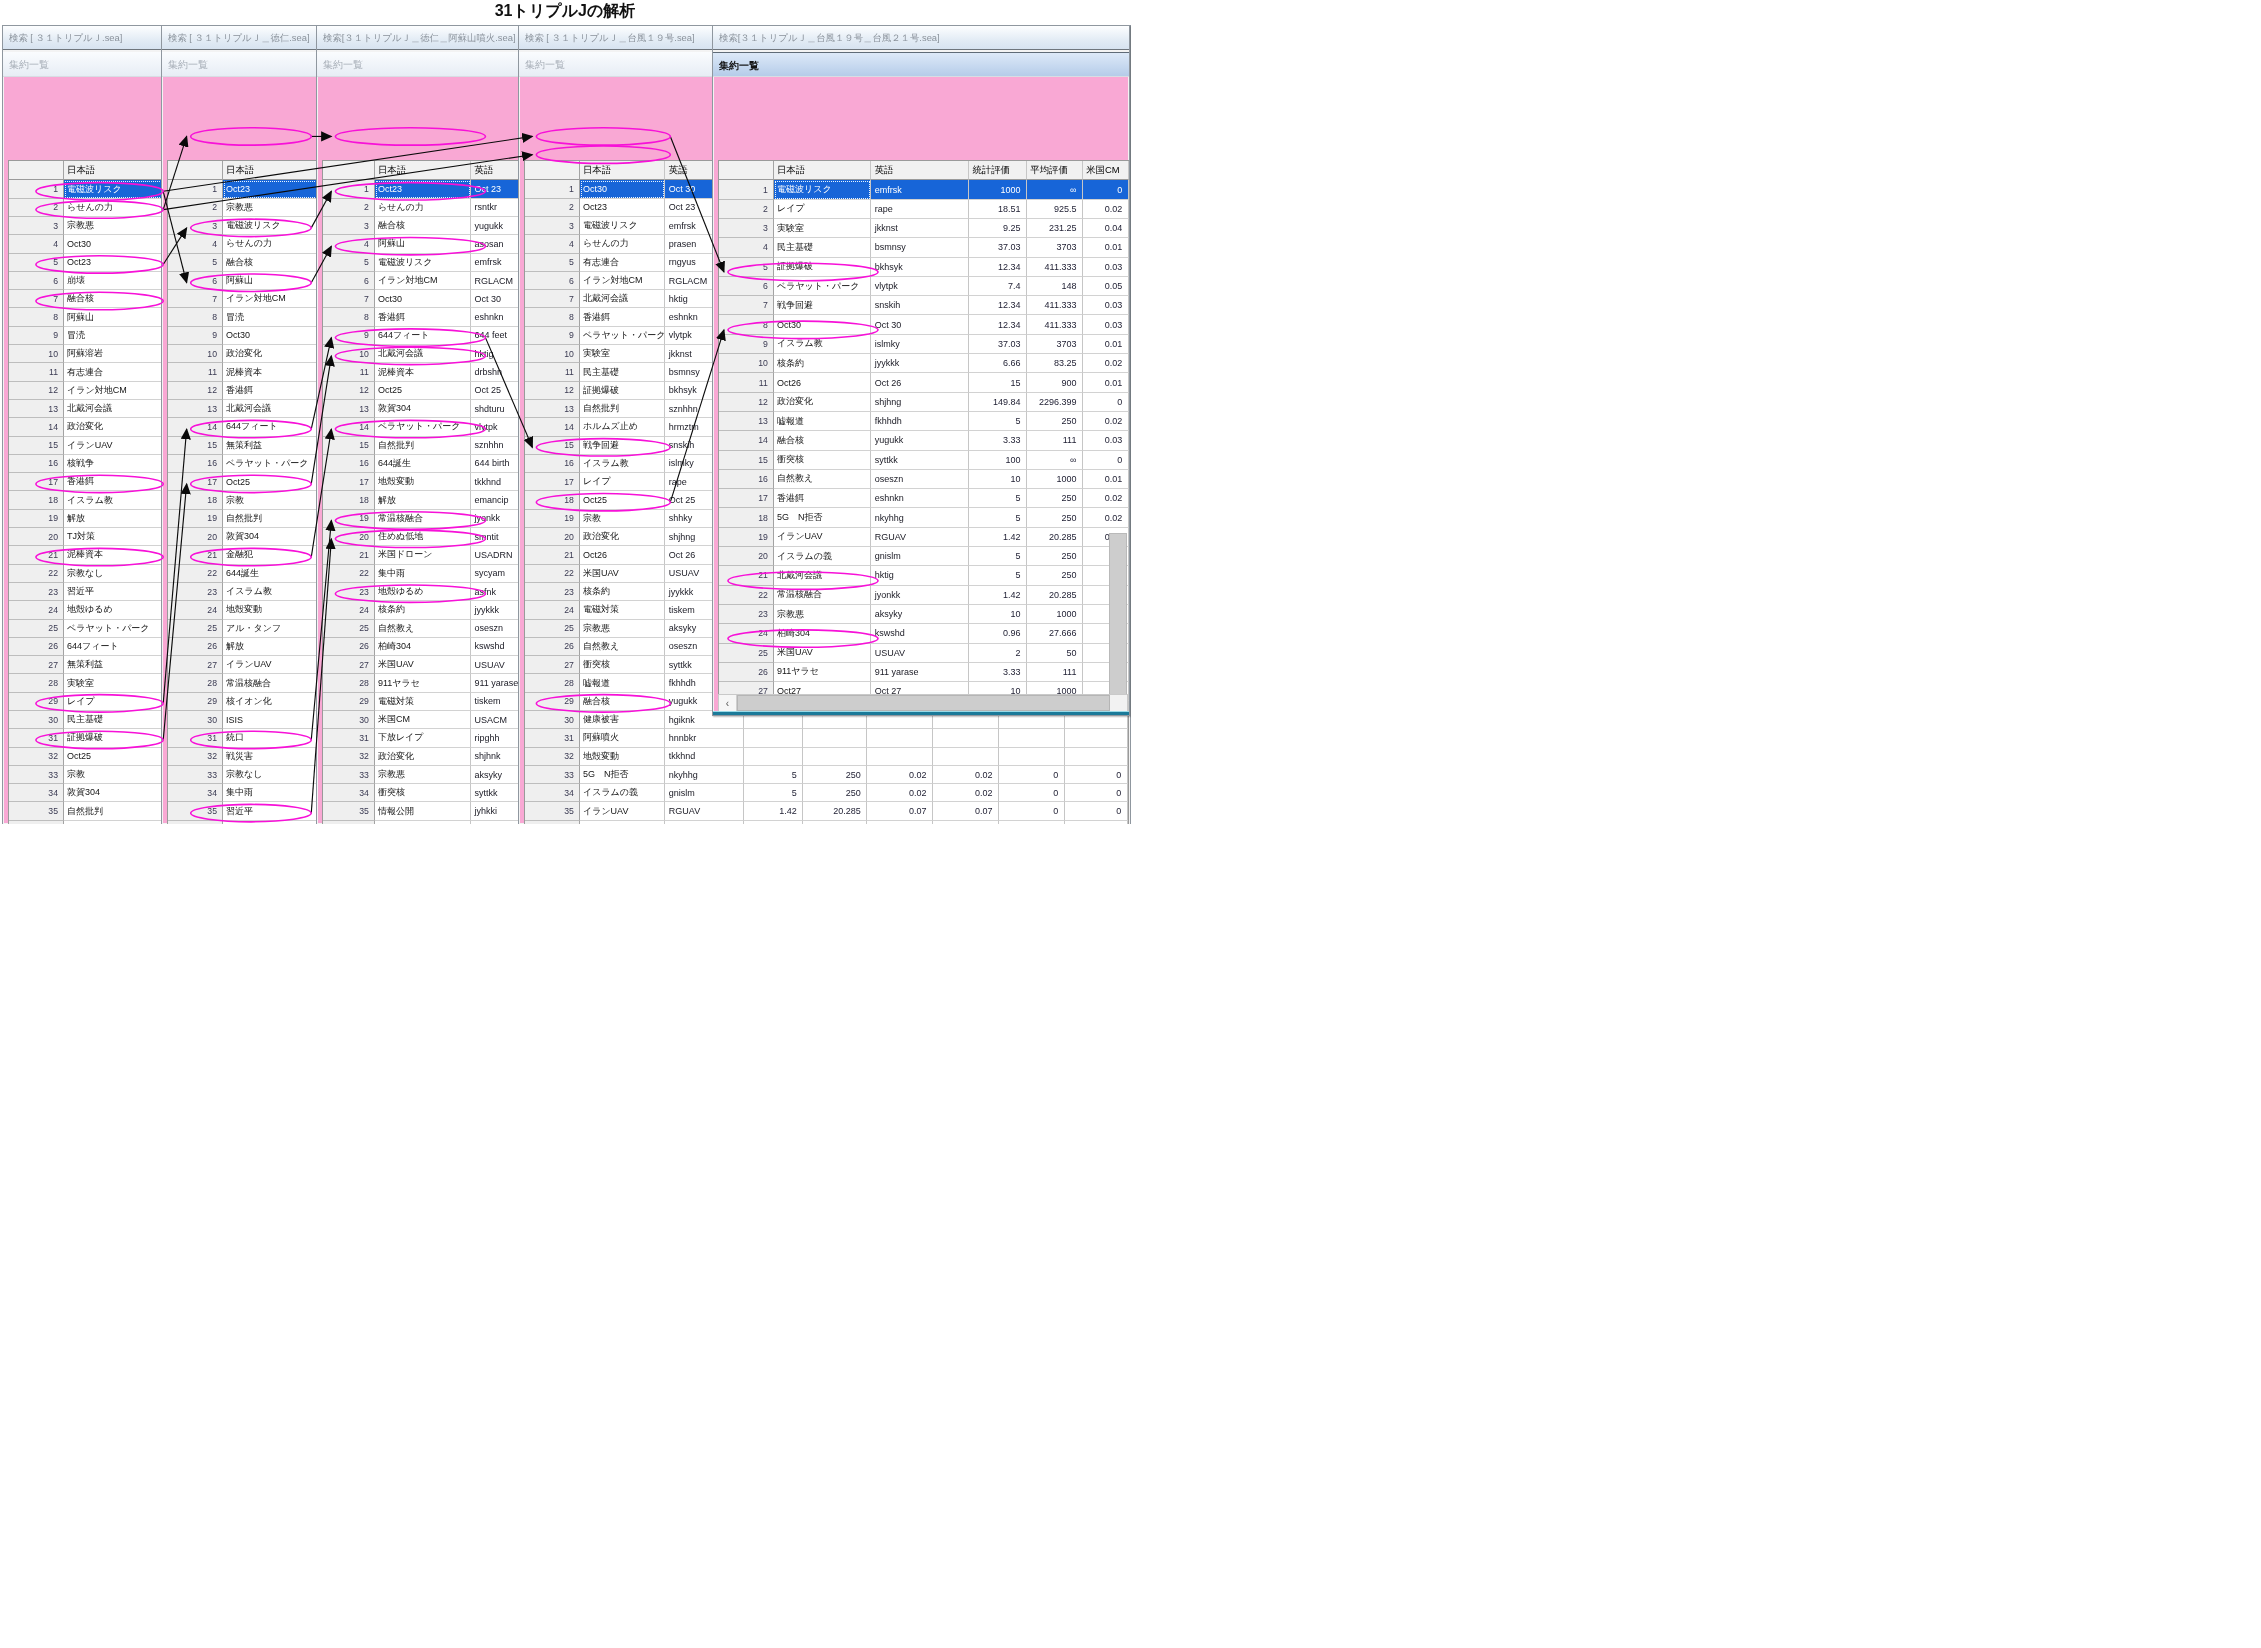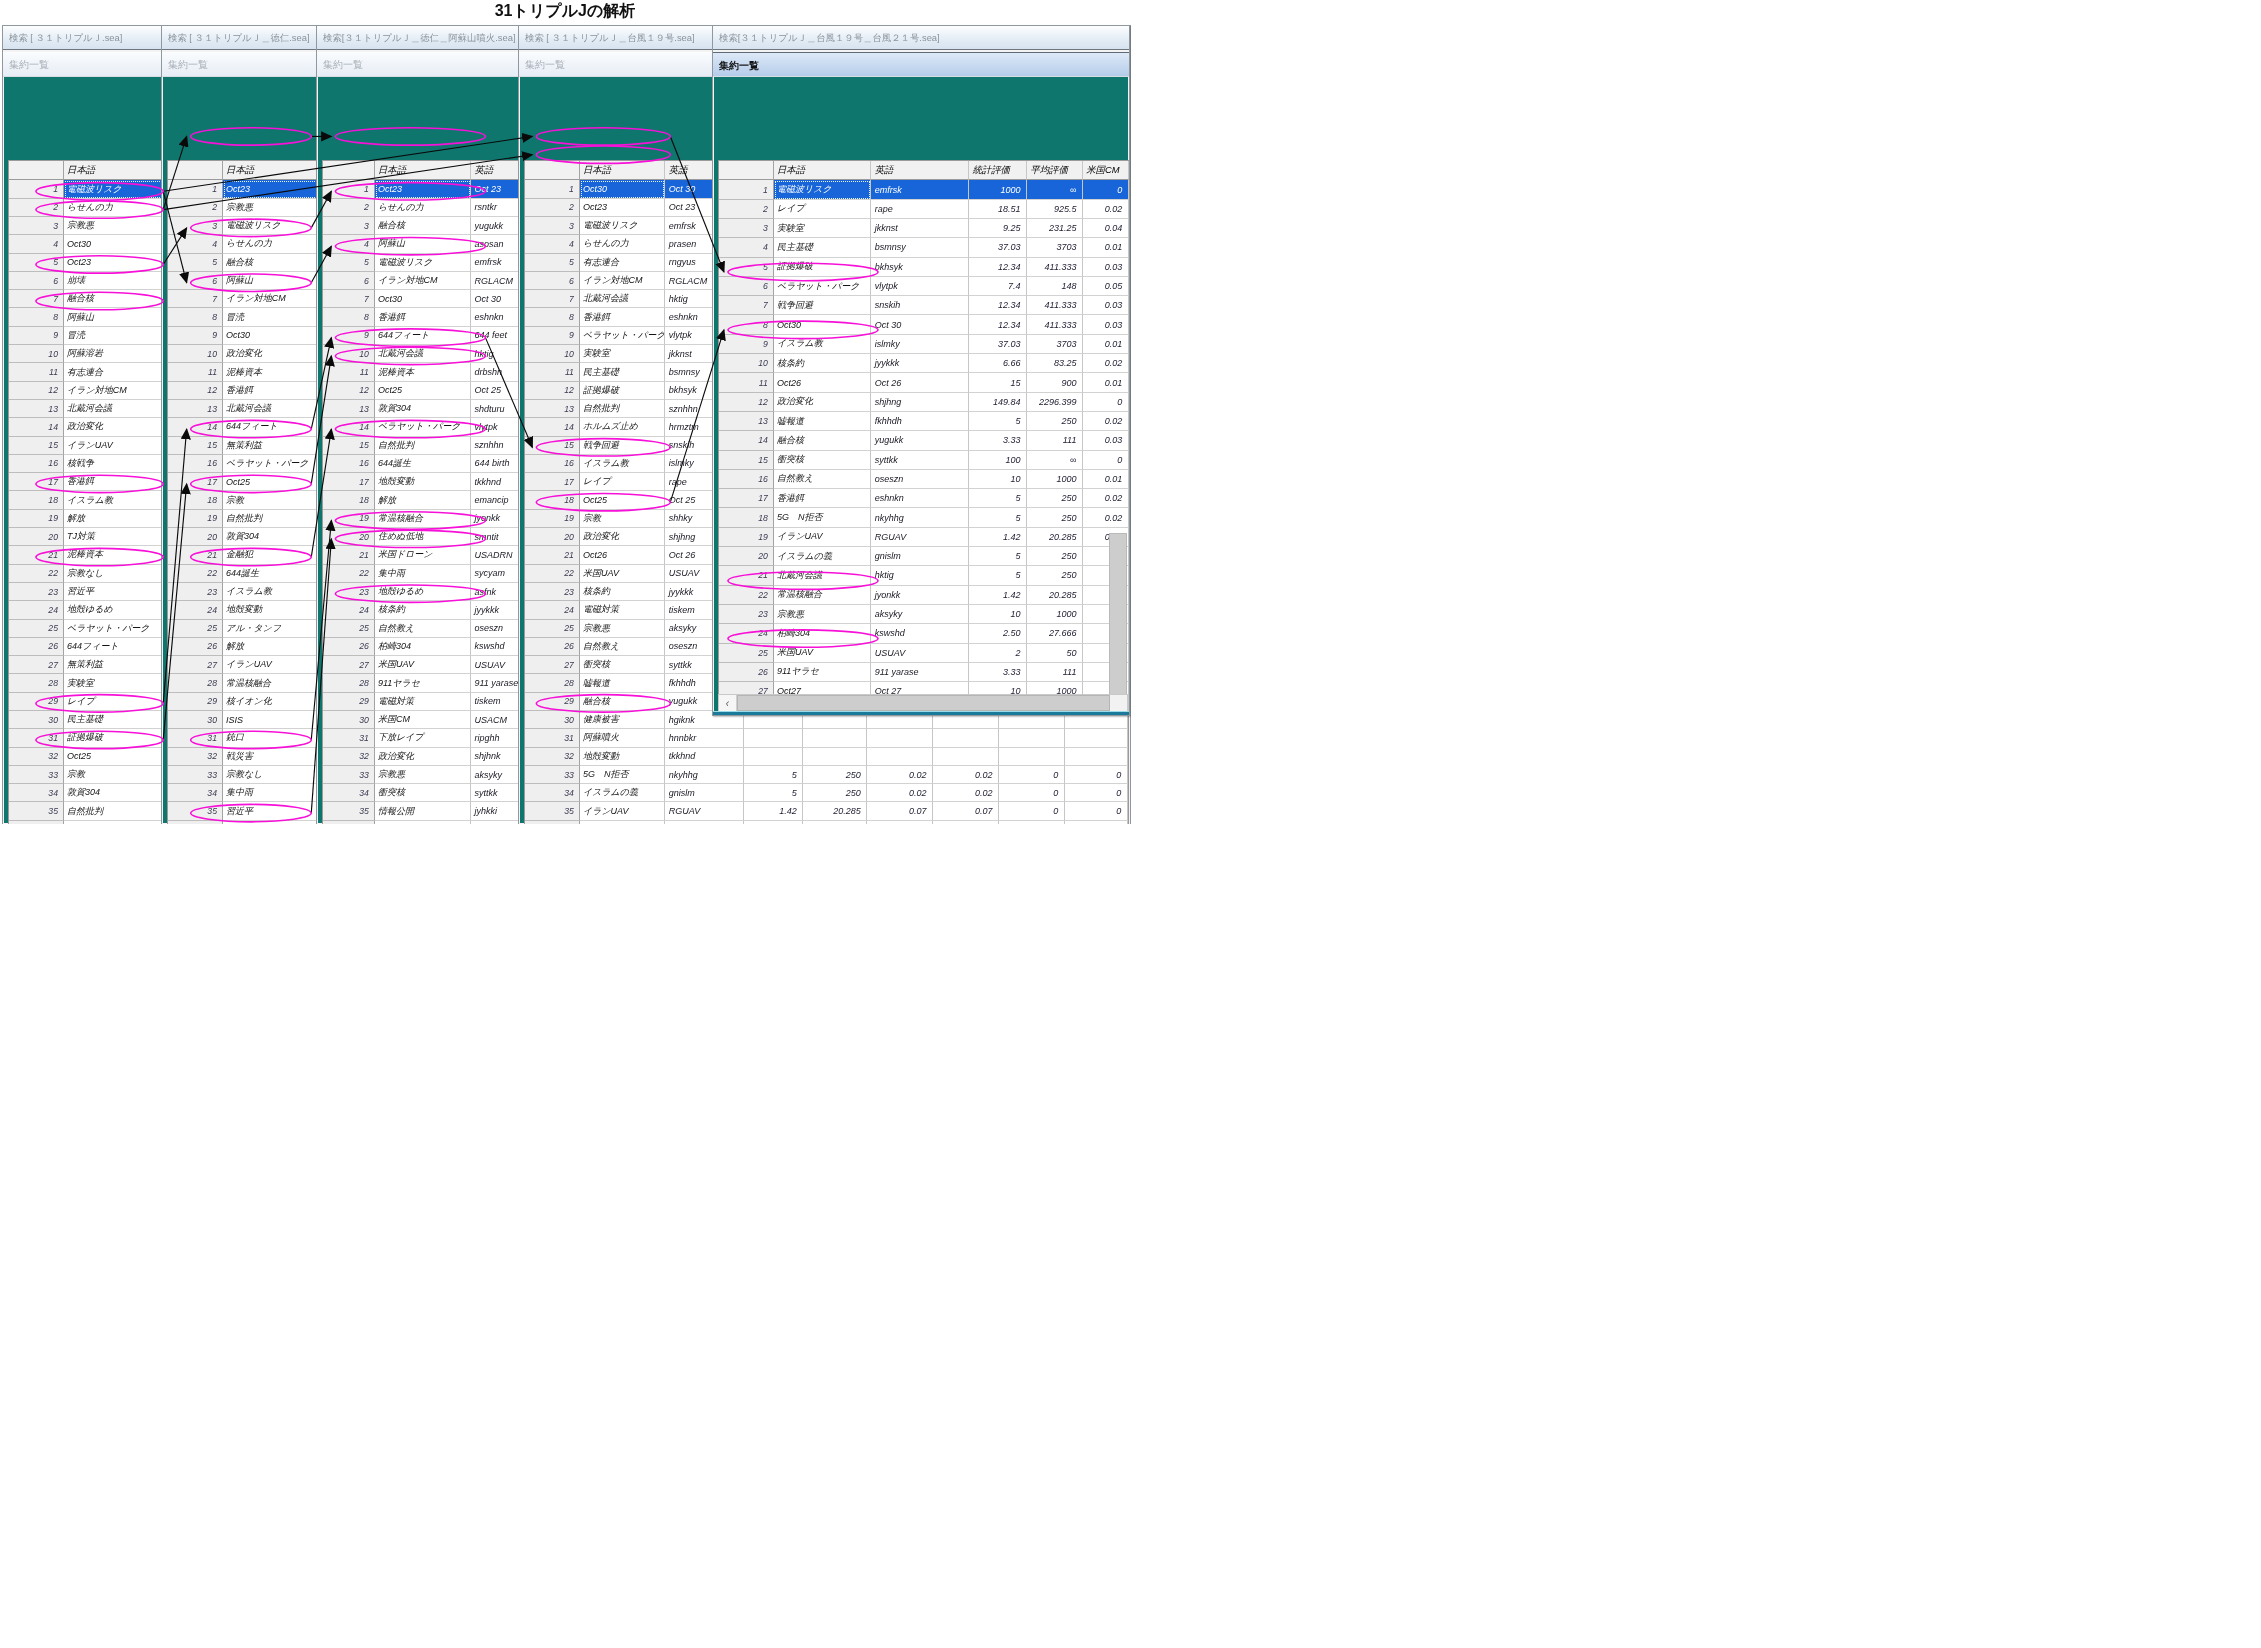--- a/index.html
+++ b/index.html
@@ -10,21 +10,21 @@
   .window{position:absolute;background:#f3f3f3;border:0.7px solid #8f979f;box-sizing:border-box;overflow:hidden;
     box-shadow:0.7px 0.7px 1.3px rgba(0,0,0,.25);}
   .titlebar{position:absolute;left:0;top:0;right:0;height:24px;line-height:24px;
     background:linear-gradient(#fdfeff,#e3ecf5 60%,#d7e3f0);color:#8a929b;font-size:9.4px;
     padding-left:6px;white-space:nowrap;overflow:hidden;border-bottom:1.3px solid #6f767d;box-sizing:border-box;}
   .panelbar{position:absolute;left:0;top:25.5px;right:0;height:25.5px;line-height:25.5px;
     background:linear-gradient(#fafcfe,#e7edf5);color:#a6adb6;font-size:10px;padding-left:6px;
     border-bottom:0.7px solid #d8dde3;box-sizing:border-box;white-space:nowrap;overflow:hidden;}
   .window.active .panelbar{background:linear-gradient(#dde9f8,#b5cce9);color:#141414;font-weight:bold;
     border-top:0.7px solid #5f6b77;}
-  .body{position:absolute;left:0.7px;top:51px;right:0.7px;bottom:0.7px;background:#0f766e;font-style:italic;}
+  .body{position:absolute;left:0.7px;top:51px;right:0.7px;bottom:0.7px;background:#f9a8d4;}
   .tbl{position:absolute;background:#fff;border:0.7px solid #9a9a9a;}
   .tr{display:flex;box-sizing:border-box;}
   .td{box-sizing:border-box;border-right:0.7px solid #c6c6c6;border-bottom:0.7px solid #d2d2d2;
     font-size:9px;color:#141414;padding:0 3.4px;overflow:hidden;white-space:nowrap;display:flex;align-items:center;}
   .td.num{background:#efefef;justify-content:flex-end;color:#3a3a52;border-right:0.7px solid #a3a3a3;
     border-bottom:0.7px solid #bdbdbd;padding-right:4.7px;font-size:8.7px;}
   .td.rnum{justify-content:flex-end;padding-right:5.4px;color:#1c1c30;}
   .tr.head .td{background:#f1f1f1;border-bottom:0.7px solid #9a9a9a;color:#000;font-size:9.4px;}
   .td.sel{background:#1765d8;color:#fff;}
   .td.sel.focus{outline:0.7px dotted #e6f4ff;outline-offset:-2px;}
@@ -1186,21 +1186,21 @@
             <div class="td en" style="width: 98px;">aksyky</div>
             <div class="td rnum" style="width: 58px;">10</div>
             <div class="td rnum" style="width: 56px;">1000</div>
             <div class="td rnum" style="width: 46px;">0.0</div>
             <div class="td rnum" style="width: 27px;"></div>
           </div>
           <div class="tr" style="height: 19.3px;">
             <div class="td num" style="width: 55px;">24</div>
             <div class="td" style="width: 98px;">柏崎304</div>
             <div class="td en" style="width: 98px;">kswshd</div>
-            <div class="td rnum" style="width: 58px;">2.50</div>
+            <div class="td rnum" style="width: 58px;">0.96</div>
             <div class="td rnum" style="width: 56px;">27.666</div>
             <div class="td rnum" style="width: 46px;">0.0</div>
             <div class="td rnum" style="width: 27px;"></div>
           </div>
           <div class="tr" style="height: 19.3px;">
             <div class="td num" style="width: 55px;">25</div>
             <div class="td" style="width: 98px;">米国UAV</div>
             <div class="td en" style="width: 98px;">USUAV</div>
             <div class="td rnum" style="width: 58px;">2</div>
             <div class="td rnum" style="width: 56px;">50</div>

